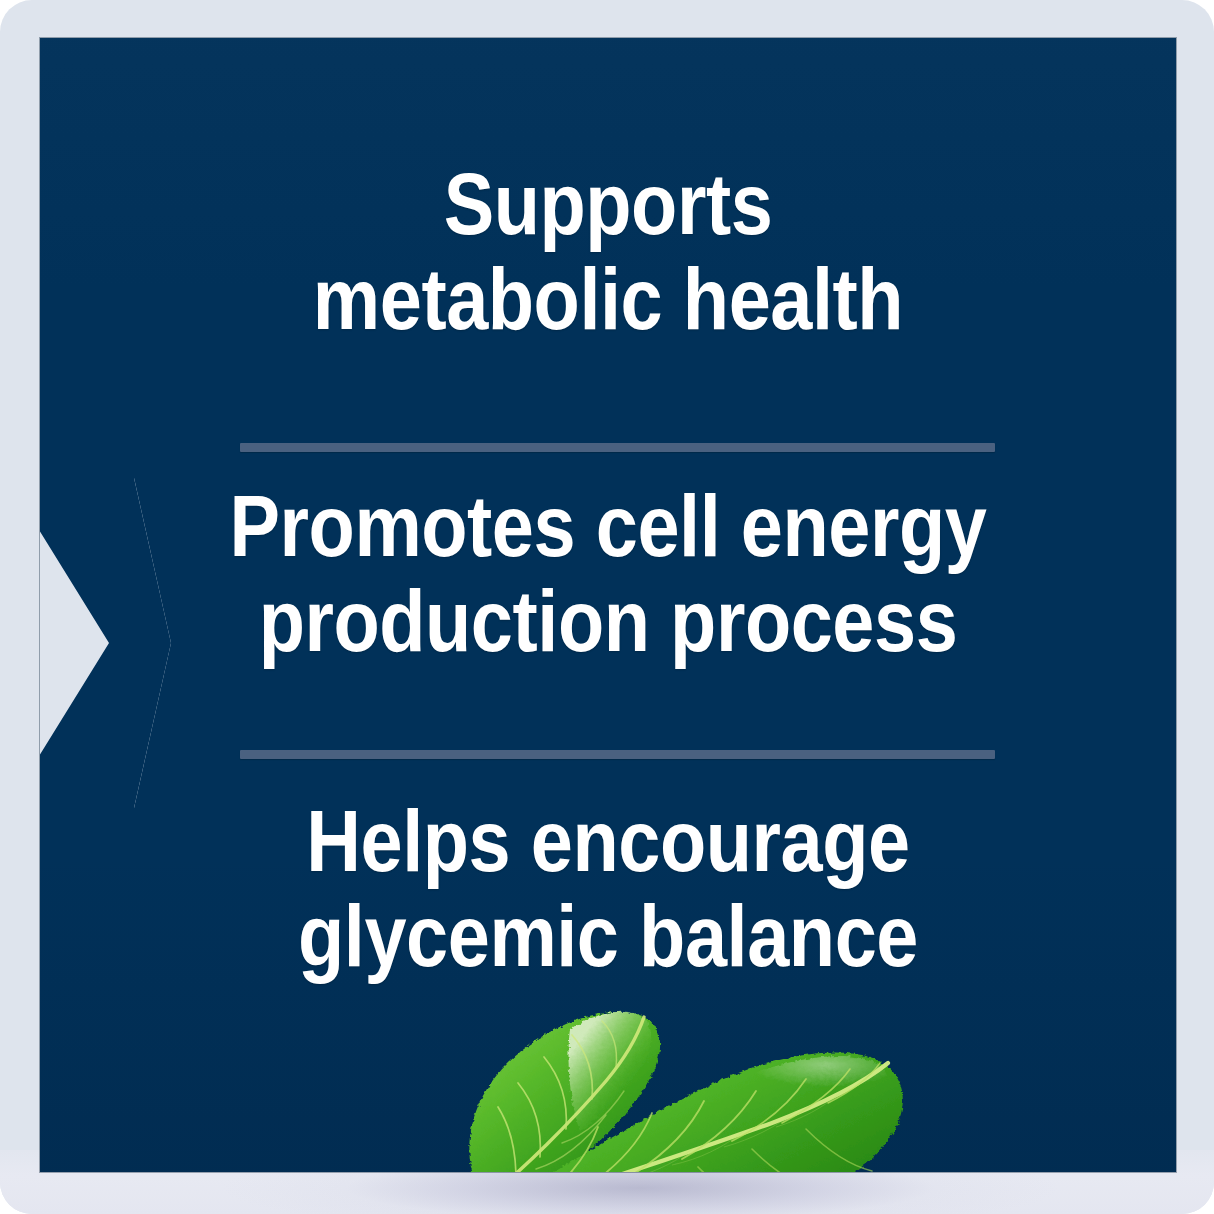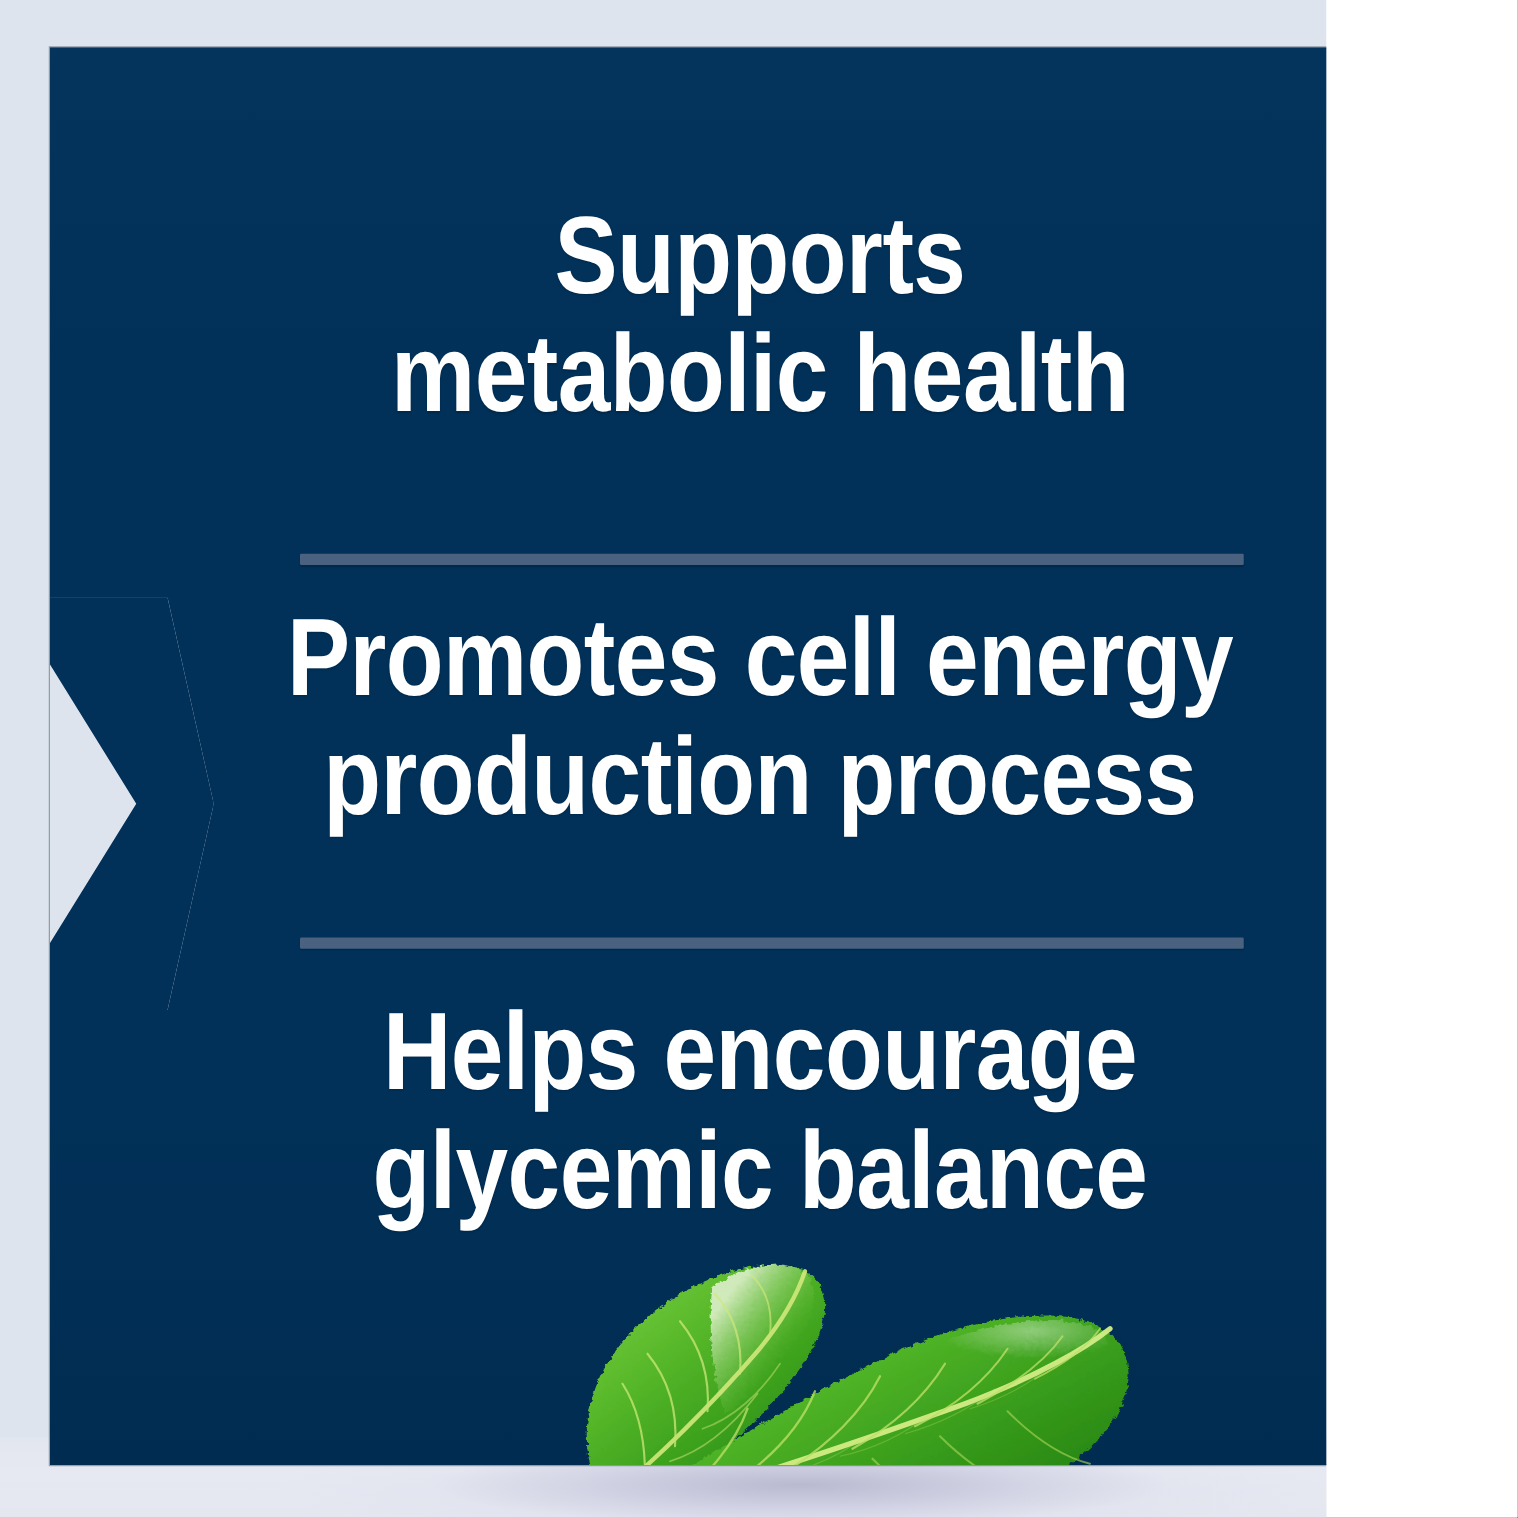--- a/index.html
+++ b/index.html
@@ -10,24 +10,25 @@
   body {
     width: 1214px;
     height: 1214px;
     overflow: hidden;
     font-family: "Liberation Sans", sans-serif;
   }
 
   
   #canvas {
     position: relative;
-    width: 1061px;
+    width: 1214px;
     height: 1214px;
     background: #dee4ed;
     overflow: hidden;
+    border-radius: 32px;
   }
 
   
   #floor {
     position: absolute;
     left: 0;
     top: 1150px;
     width: 1214px;
     height: 64px;
     background:

